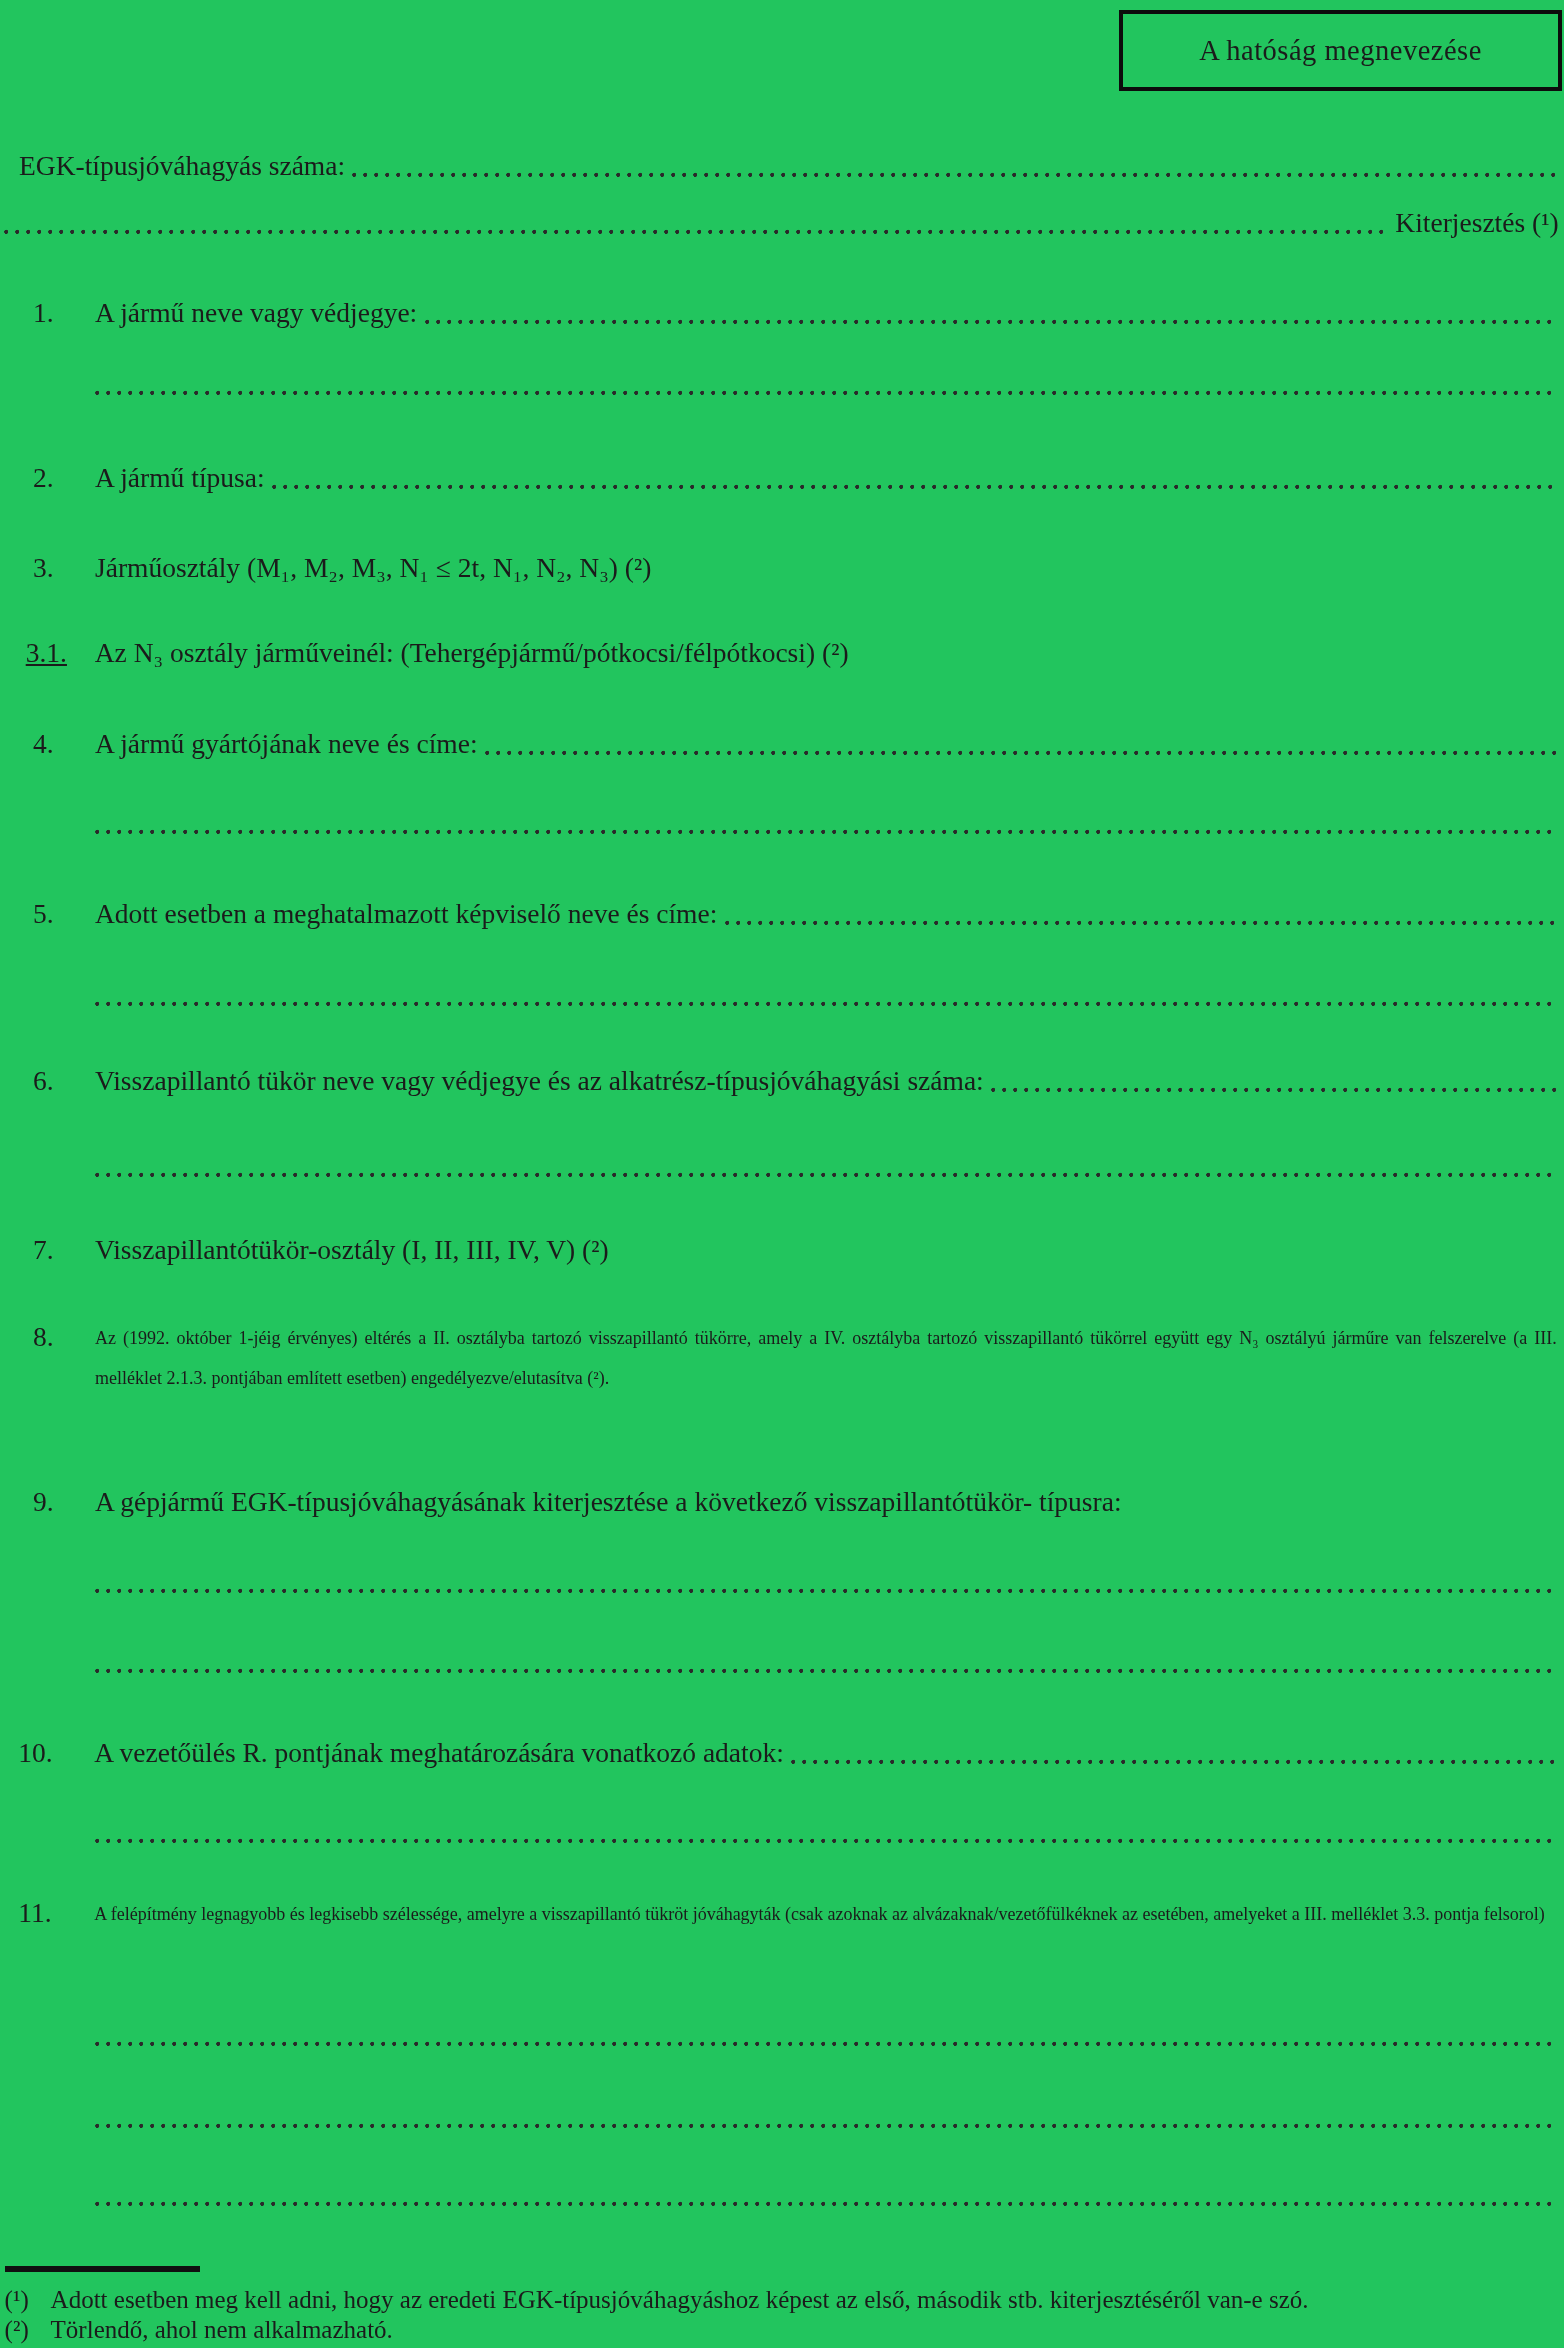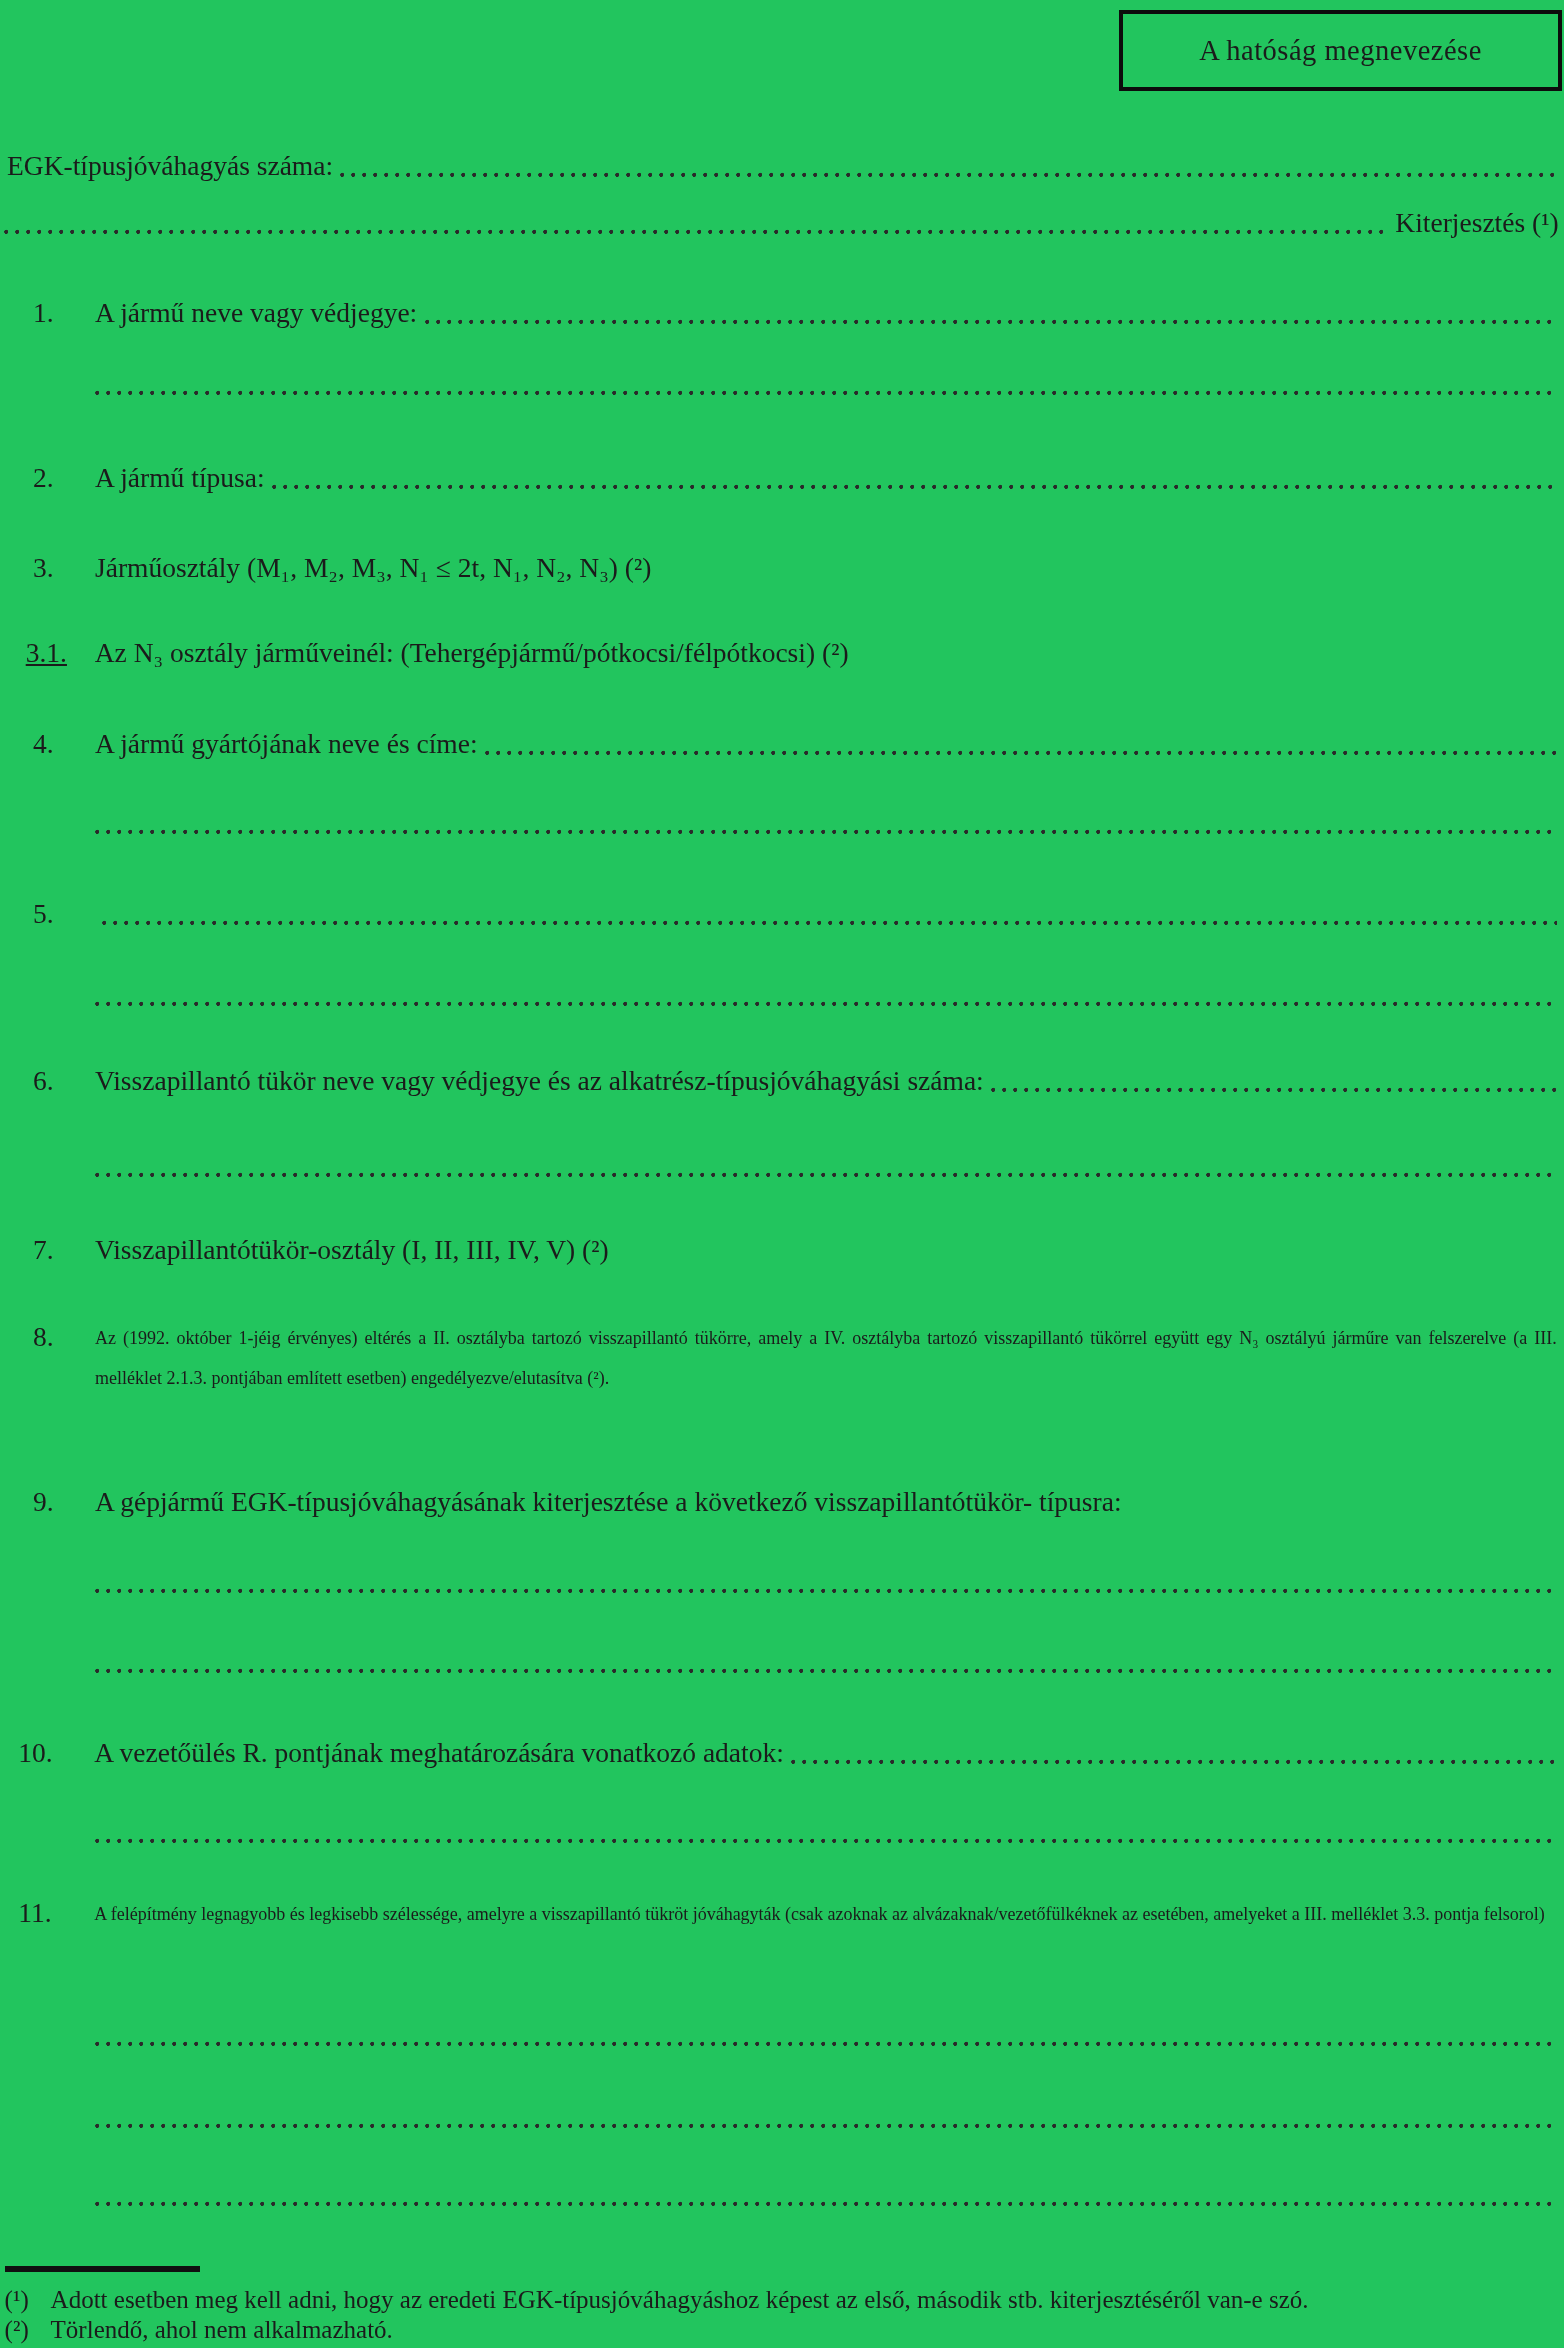--- a/index.html
+++ b/index.html
@@ -25,21 +25,21 @@
   .row {
     position: absolute; left: 0; right: 6.4px;
     display: flex; align-items: flex-start;
   }
   .lbl { font-size: 27.5px; line-height: 37px; white-space: nowrap; }
   .num { flex: none; width: 62px; font-size: 27.5px; line-height: 37px; }
   .num.n31 { margin-left: -7.3px;  width: 69px; text-decoration: underline; }
   .num.n2d { margin-left: -14.7px; width: 76px; }
 
   .indent { padding-left: 33px; }     
-  .flush  { padding-left: 7px;  }     
+  .flush  { padding-left: 19px;  }     
 
   
   .dots {
     flex: 1 1 auto; height: 5.5px;
     align-self: flex-end; margin: 0 1.8px 6.4px 7.3px;
     background-image: radial-gradient(circle at 2.2px 2.6px, #2a2a2a 1.7px, rgba(0,0,0,0) 2.2px);
     background-size: 11px 5.5px; background-repeat: repeat-x;
   }
   
   .dotline {
@@ -104,20 +104,21 @@
 
   <div class="row indent" style="top:725px">
     <span class="num">4.</span>
     <span class="lbl">A jármű gyártójának neve és címe:</span>
     <span class="dots"></span>
   </div>
   <div class="dotline" style="top:829px"></div>
 
   <div class="row indent" style="top:895px">
     <span class="num">5.</span>
+    <span class="lbl">Adott esetben a meghatalmazott képviselő neve és címe:</span>
     <span class="dots"></span>
   </div>
   <div class="dotline" style="top:1001px"></div>
 
   <div class="row indent" style="top:1062px">
     <span class="num">6.</span>
     <span class="lbl">Visszapillantó tükör neve vagy védjegye és az alkatrész-típusjóváhagyási száma:</span>
     <span class="dots"></span>
   </div>
   <div class="dotline" style="top:1172px"></div>

